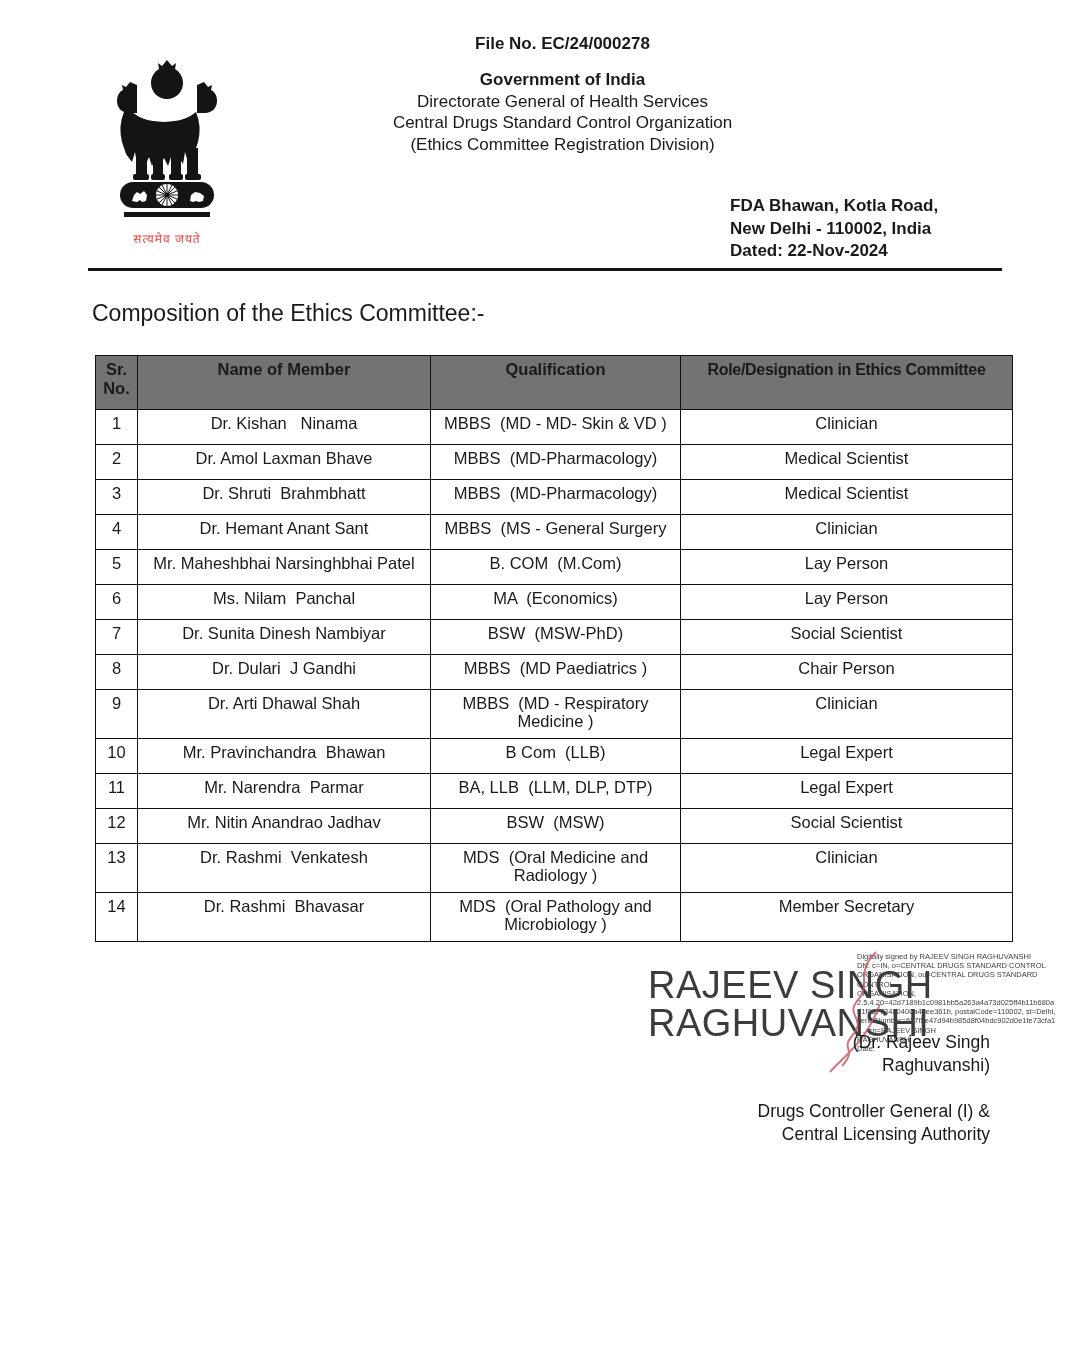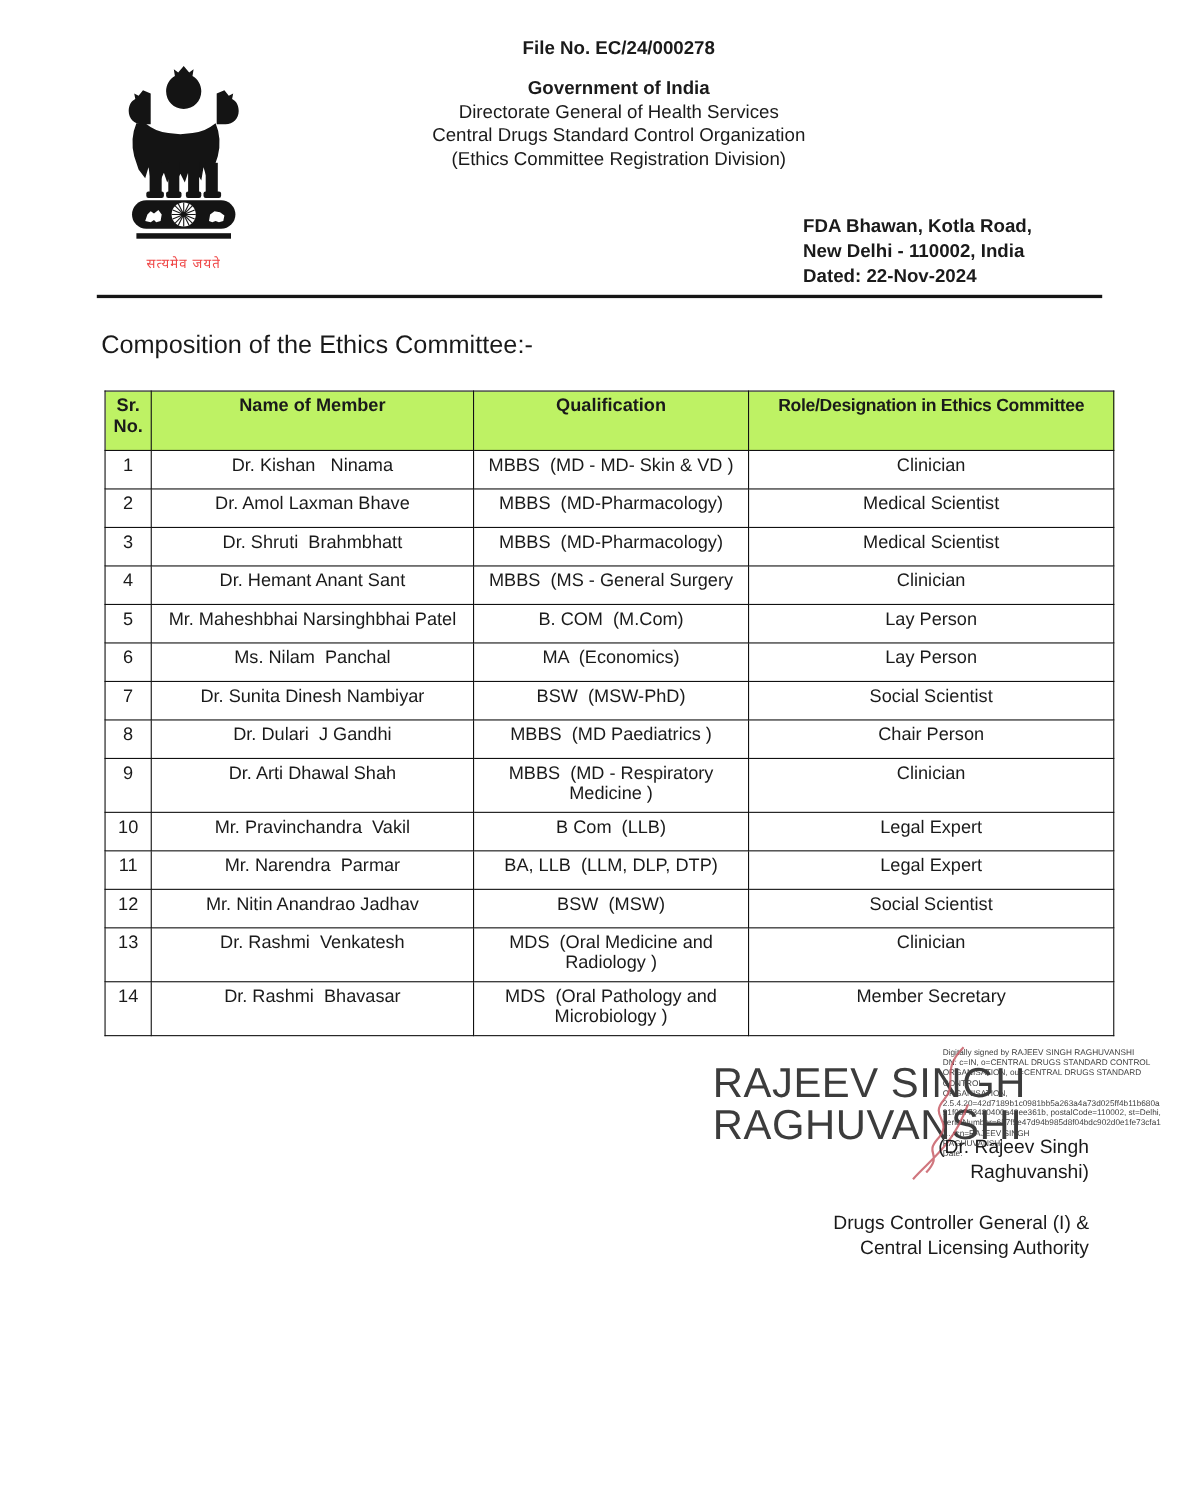--- a/index.html
+++ b/index.html
@@ -24,21 +24,21 @@
   .rule { left:88px; top:268px; width:914px; height:3px; background:#151515; }
 
   .intro { left:92px; top:300px; font-size:23px; }
 
   
   table.committee {
     position:absolute; left:95px; top:355px; width:917px;
     border-collapse:collapse; table-layout:fixed;
   }
   table.committee th {
-    background:#bef264; border:1.6px solid #111;
+    background:#737373; border:1.6px solid #111;
     font-weight:bold; font-size:16.5px; line-height:19px;
     padding:4px 1px 11px; vertical-align:top; text-align:center;
     white-space:pre-wrap;
   }
   table.committee th:last-child { font-size:16px; letter-spacing:-0.3px; }
   table.committee td {
     border:1.6px solid #111; font-size:16.5px; line-height:18px;
     height:35px; padding:4px 2px 8px; vertical-align:top; text-align:center;
     white-space:pre-wrap; box-sizing:border-box;
   }
@@ -185,21 +185,21 @@
         <td>Chair Person</td>
       </tr>
       <tr>
         <td>9</td>
         <td>Dr. Arti Dhawal Shah</td>
         <td>MBBS  (MD - Respiratory Medicine )</td>
         <td>Clinician</td>
       </tr>
       <tr>
         <td>10</td>
-        <td>Mr. Pravinchandra  Vakil</td>
+        <td>Mr. Pravinchandra  Bhawan</td>
         <td>B Com  (LLB)</td>
         <td>Legal Expert</td>
       </tr>
       <tr>
         <td>11</td>
         <td>Mr. Narendra  Parmar</td>
         <td>BA, LLB  (LLM, DLP, DTP)</td>
         <td>Legal Expert</td>
       </tr>
       <tr>

